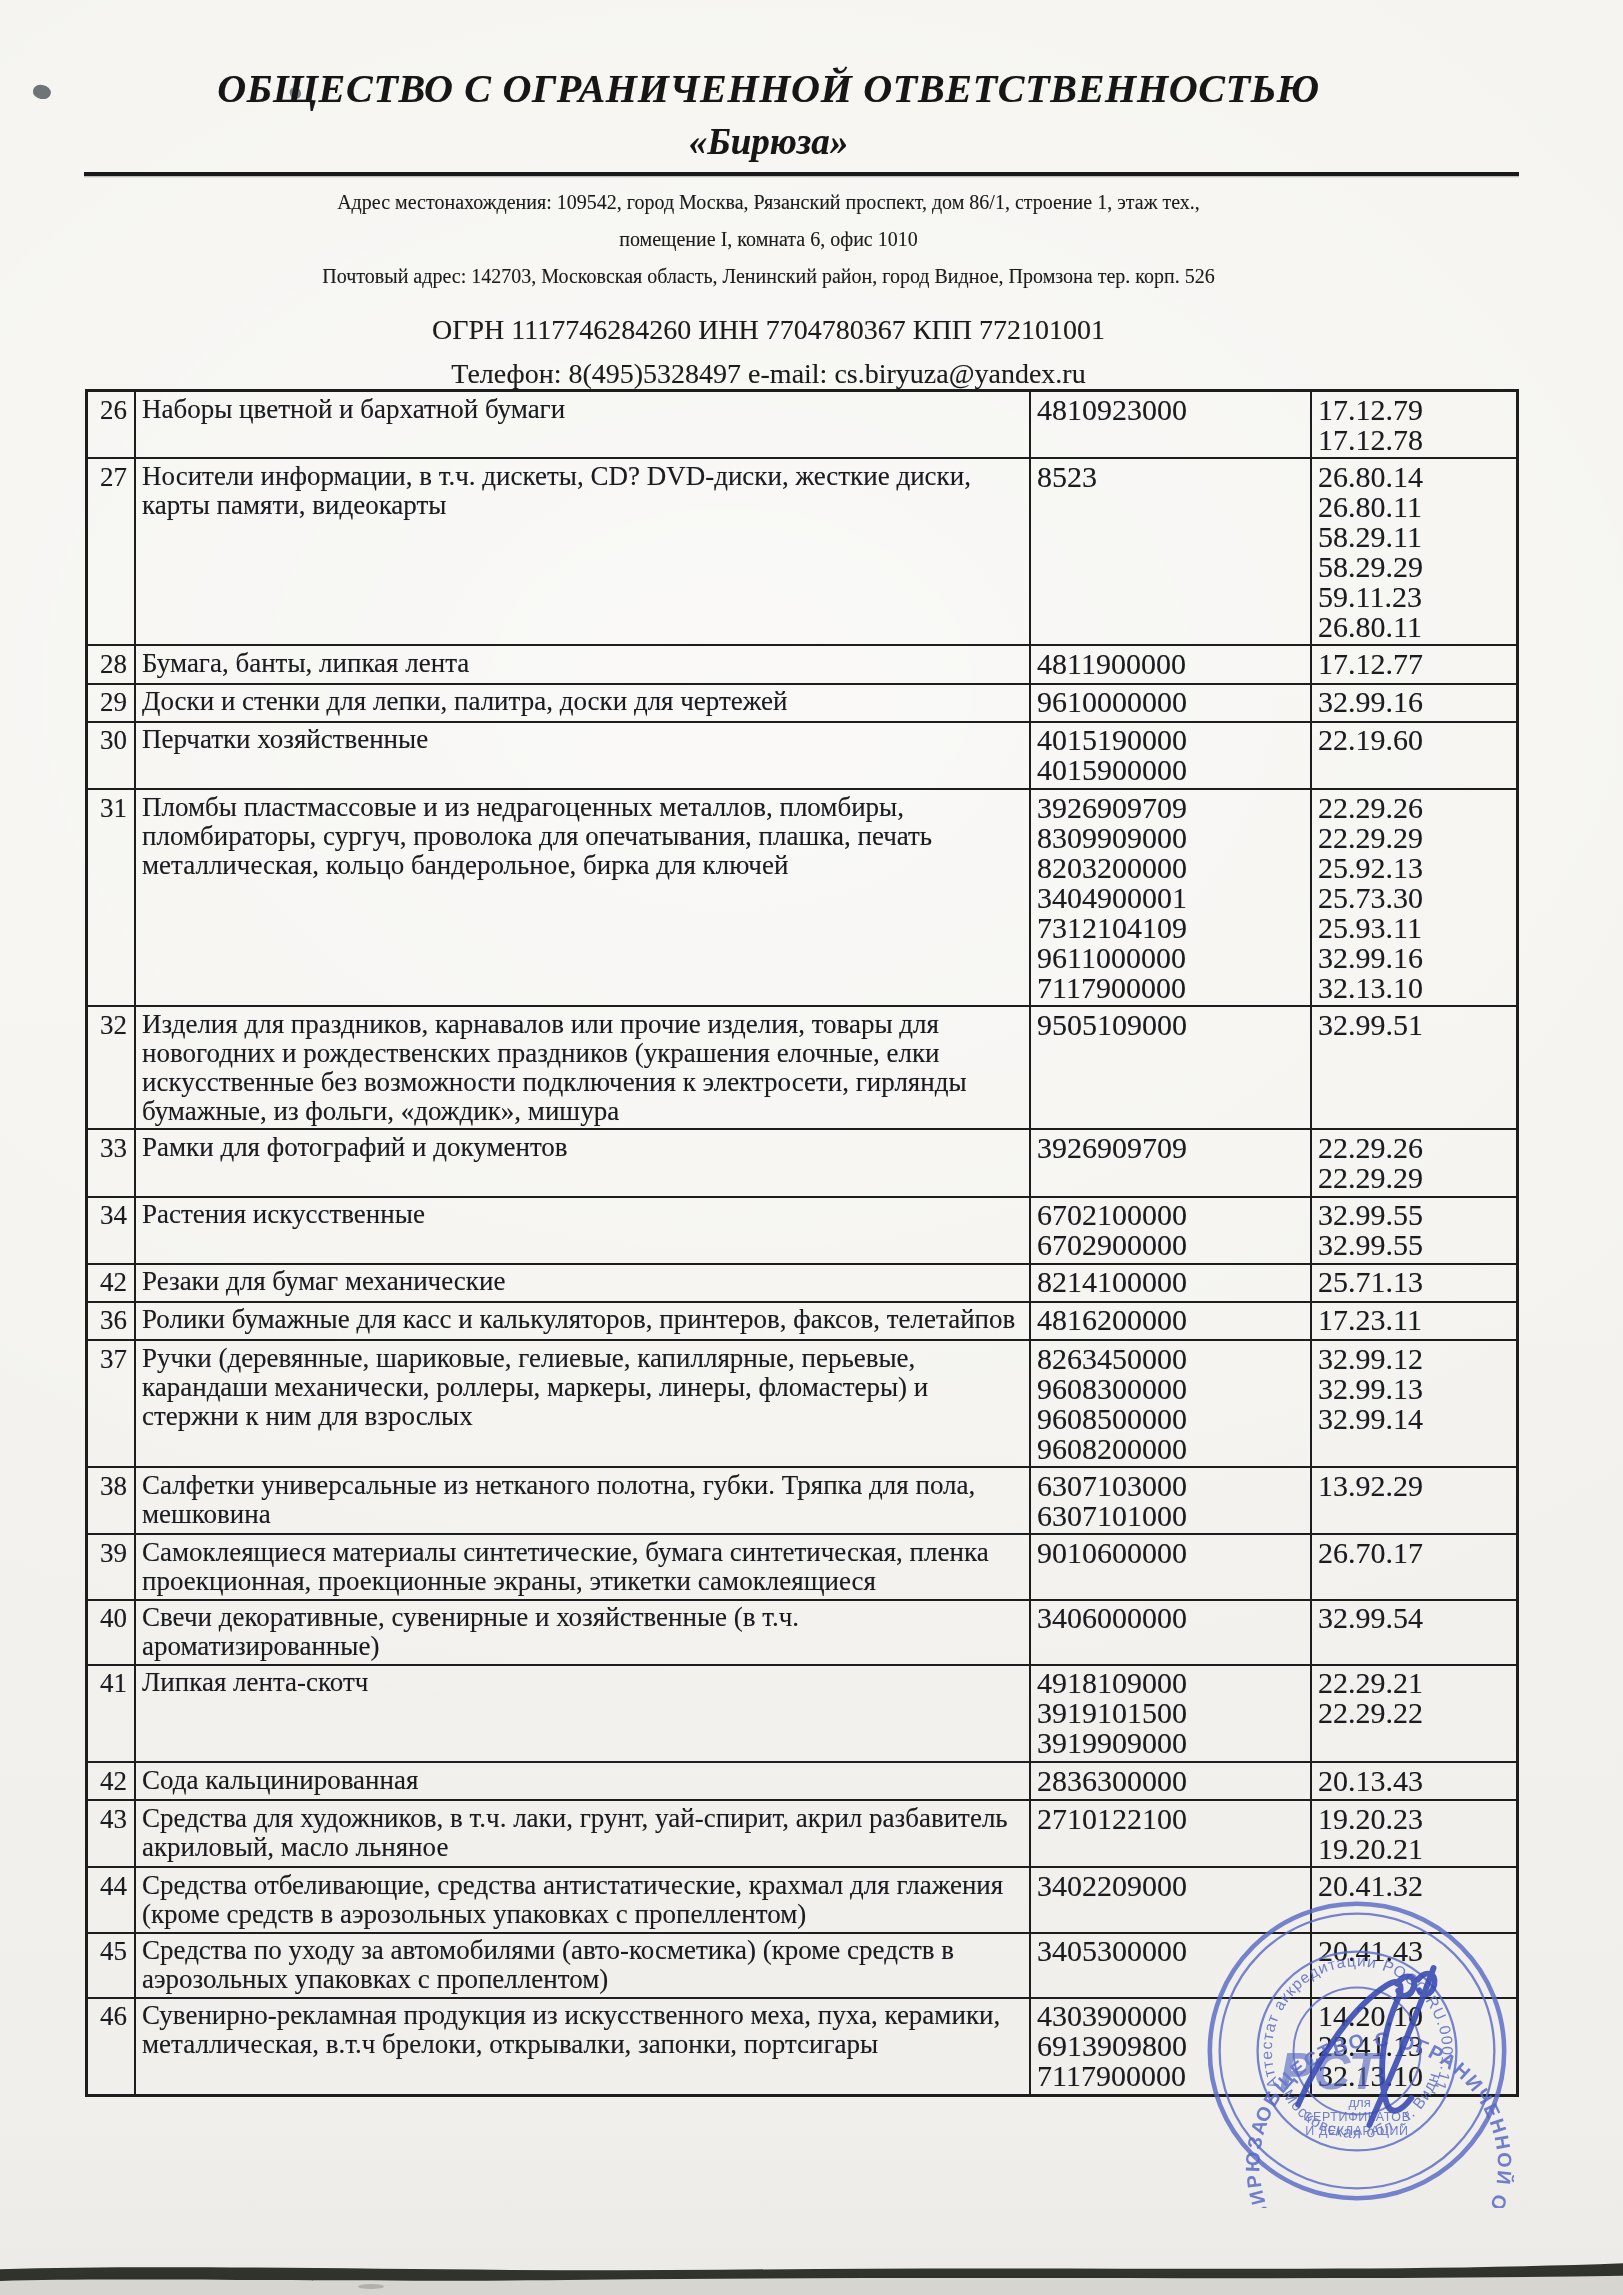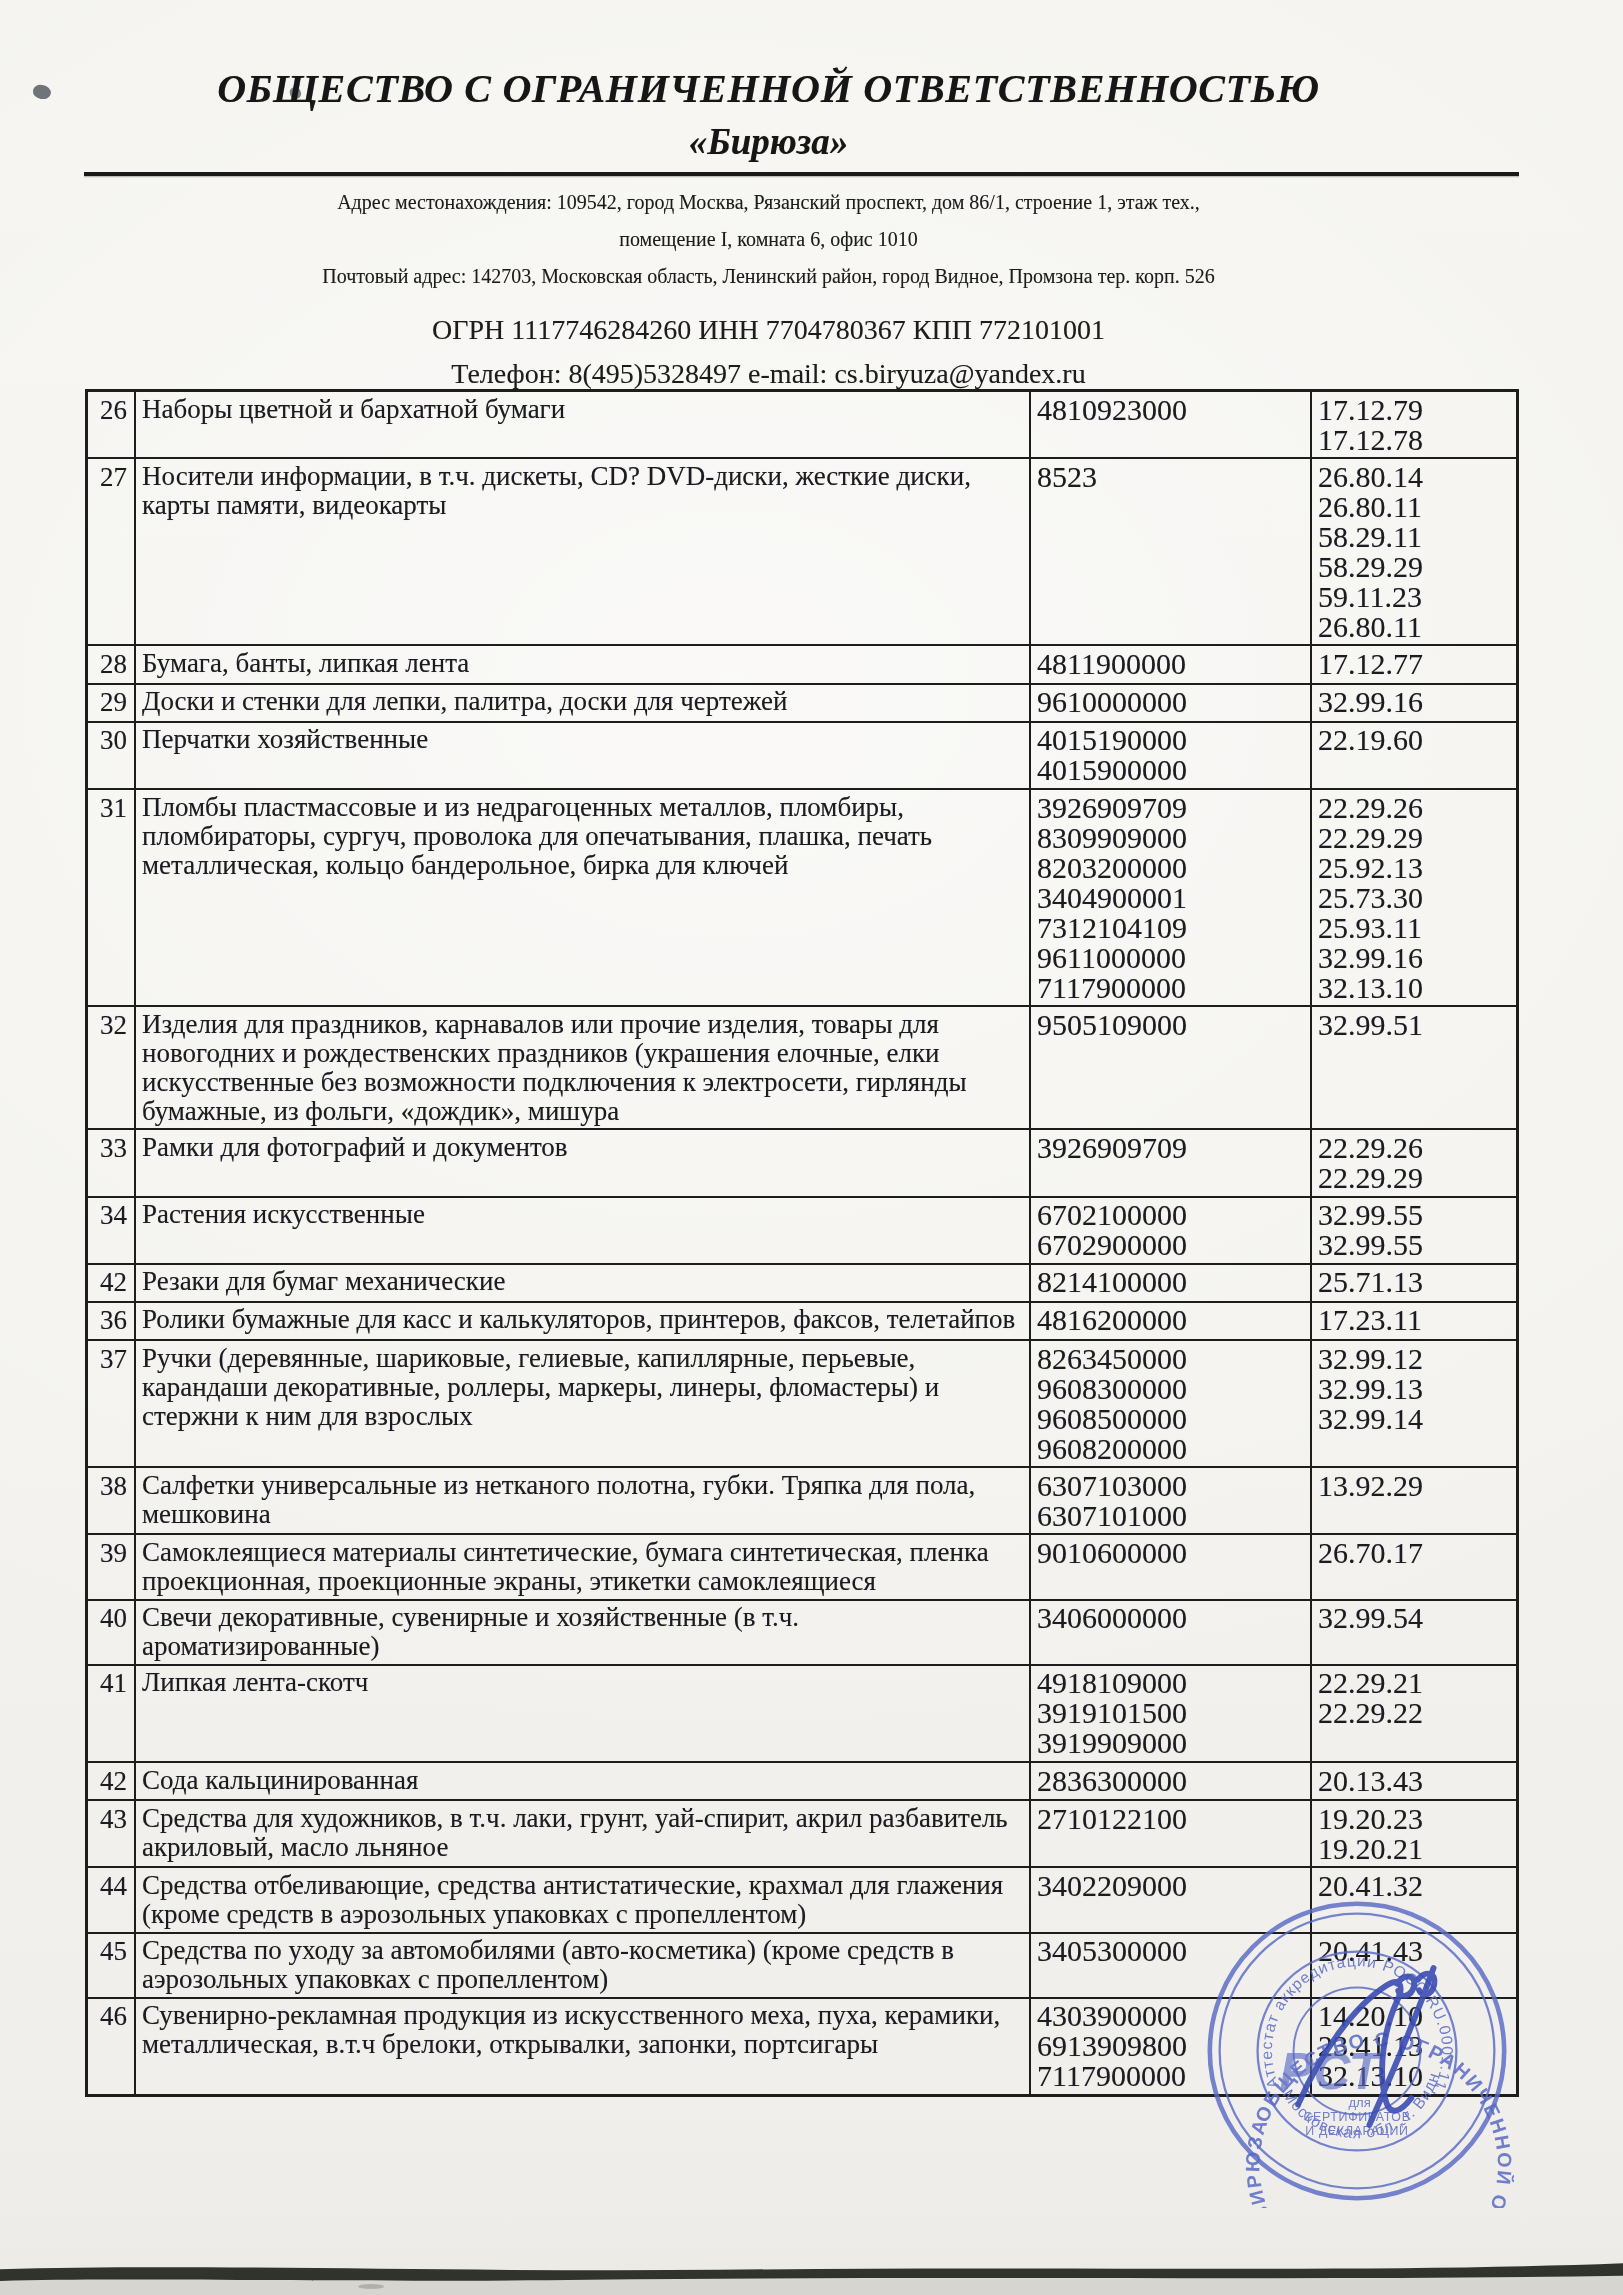--- a/index.html
+++ b/index.html
@@ -224,21 +224,21 @@
           <td class="c-desc">Ролики бумажные для касс и калькуляторов, принтеров, факсов, телетайпов</td>
           <td class="c-code">
             <div class="code-line">4816200000</div>
           </td>
           <td class="c-code c-okpd">
             <div class="code-line">17.23.11</div>
           </td>
         </tr>
         <tr class="row">
           <td class="c-num">37</td>
-          <td class="c-desc">Ручки (деревянные, шариковые, гелиевые, капиллярные, перьевые, карандаши декоративные, роллеры, маркеры, линеры, фломастеры) и стержни к ним для взрослых</td>
+          <td class="c-desc">Ручки (деревянные, шариковые, гелиевые, капиллярные, перьевые, карандаши механически, роллеры, маркеры, линеры, фломастеры) и стержни к ним для взрослых</td>
           <td class="c-code">
             <div class="code-line">8263450000</div>
             <div class="code-line">9608300000</div>
             <div class="code-line">9608500000</div>
             <div class="code-line">9608200000</div>
           </td>
           <td class="c-code c-okpd">
             <div class="code-line">32.99.12</div>
             <div class="code-line">32.99.13</div>
             <div class="code-line">32.99.14</div>

